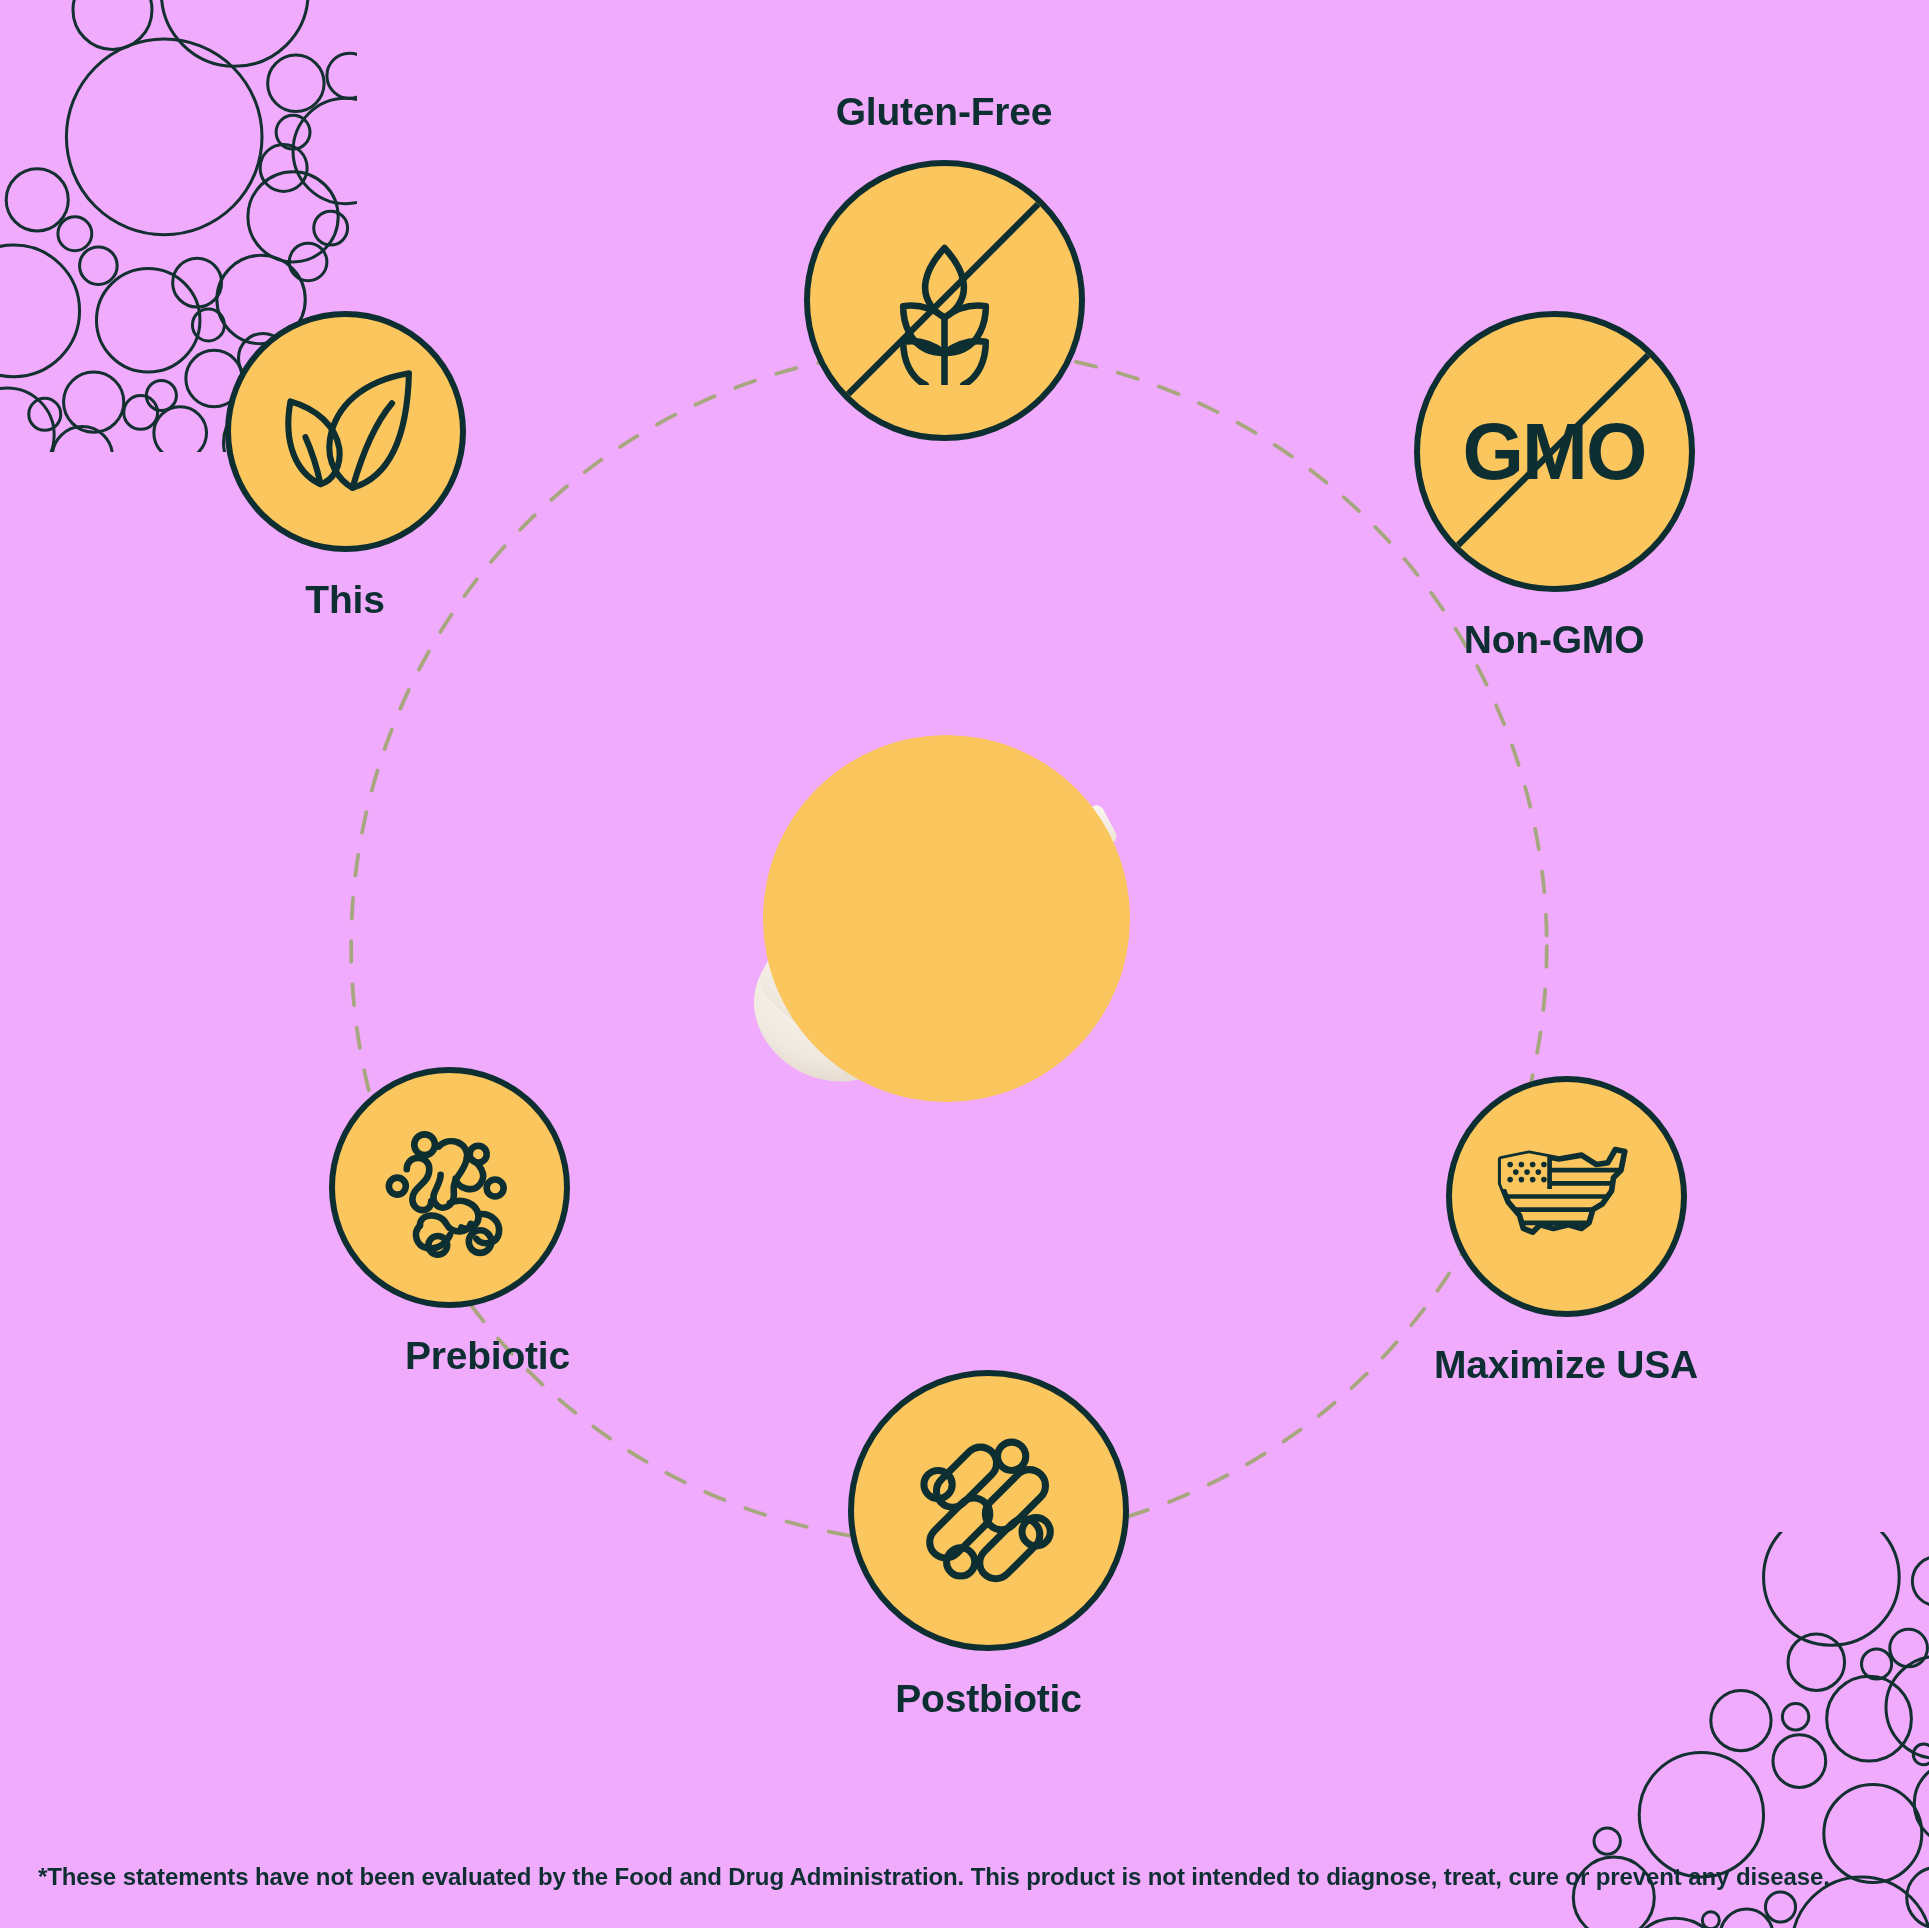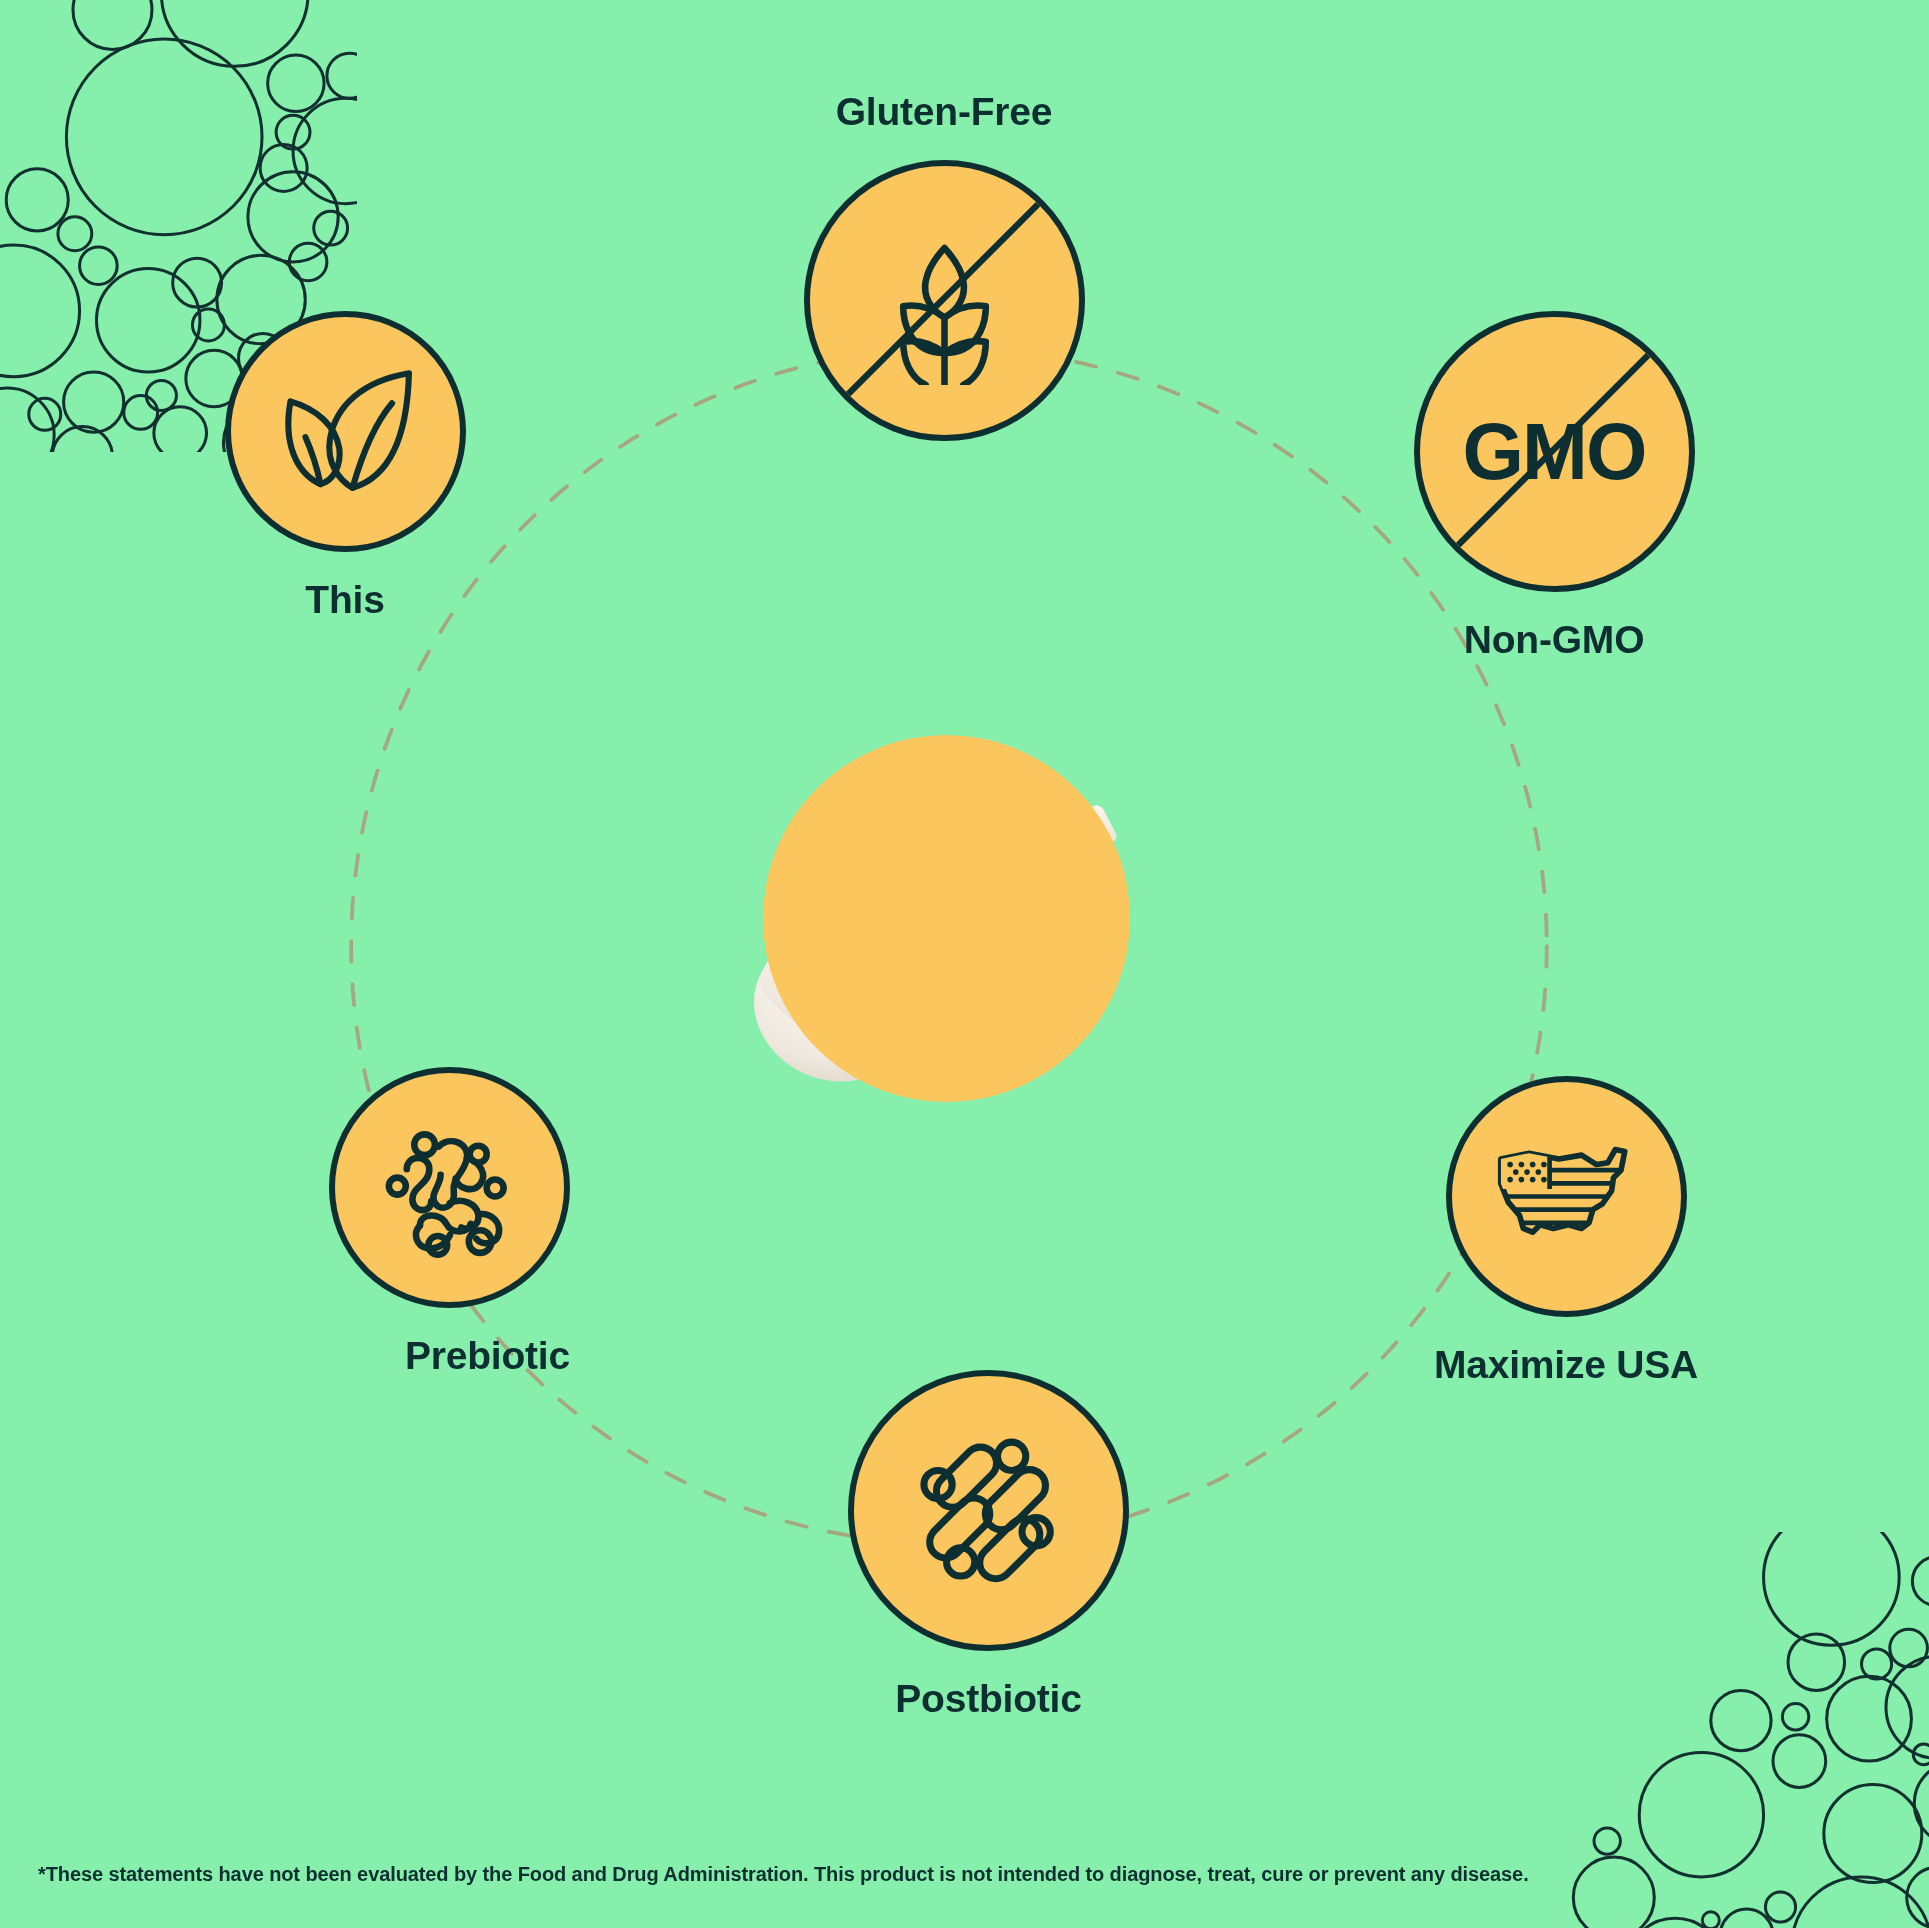--- a/index.html
+++ b/index.html
@@ -4,21 +4,21 @@
 <style>
   html, body {
     margin: 0;
     padding: 0;
     background: #EFDFB0;
   }
   #stage {
     position: relative;
     width: 1929px;
     height: 1928px;
-    background: #86efac;
+    background: #f0abfc;
     overflow: hidden;
     font-family: "Liberation Sans", sans-serif;
   }
 
   
   .bubbles {
     position: absolute;
     pointer-events: none;
   }
   .bubbles.tl { left: -38px; top: -56px; }
@@ -114,21 +114,21 @@
     border-radius: 50%;
     background: #FBC65D;
   }
 
   
   #footnote {
     position: absolute;
     left: 38px;
     top: 1863px;
     color: #0E2F31;
-    font-size: 20px;
+    font-size: 24px;
     font-weight: bold;
     letter-spacing: -0.1px;
     white-space: nowrap;
   }
 </style>
 </head>
 <body>
 
 <div id="stage">
 

